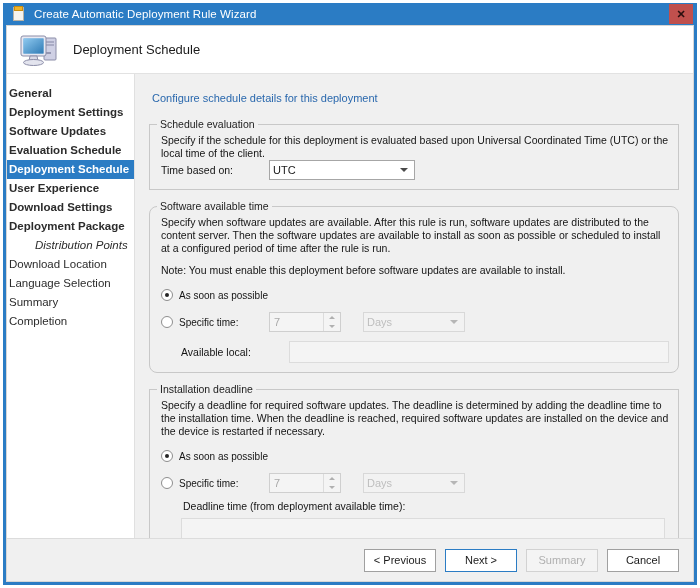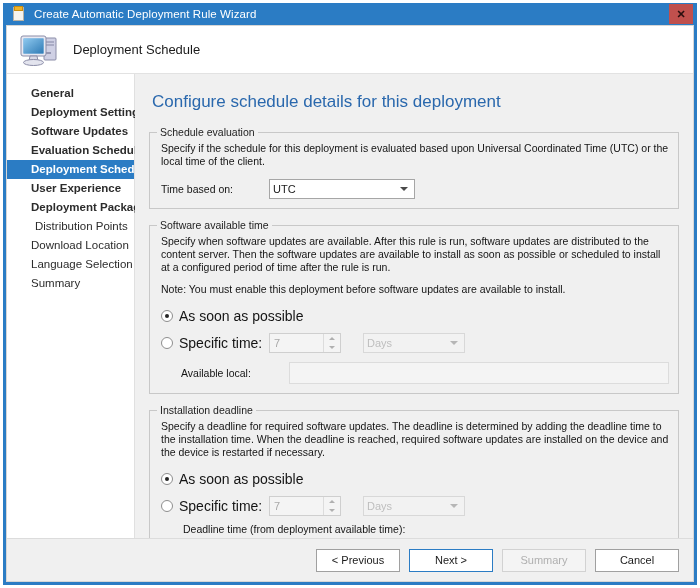--- a/index.html
+++ b/index.html
@@ -130,45 +130,45 @@
     width: 128px;
     min-width: 128px;
     background: #ffffff;
     border-right: 1px solid #e0e0e0;
     padding-top: 10px;
     box-sizing: border-box;
   }
   .nav-item {
     height: 19px;
     line-height: 19px;
-    padding-left: 24px;
+    padding-left: 2px;
     font-size: 11.5px;
     color: #2c2c2c;
     white-space: nowrap;
     cursor: pointer;
     box-sizing: border-box;
   }
   .nav-item.bold { font-weight: bold; }
-  .nav-item.indent { padding-left: 28px; }
+  .nav-item.indent { padding-left: 28px; font-style: italic; }
   .nav-item.selected {
     background: #2b7cc4;
     color: #ffffff;
     font-weight: bold;
   }
 
   #panel {
     flex: 1 1 auto;
     background: #f0f0f0;
     padding: 0 14px;
     box-sizing: border-box;
     overflow: hidden;
   }
   #panel-heading {
     color: #2a68ad;
-    font-size: 17px;
+    font-size: 11px;
     margin: 18px 0 0 3px;
     white-space: nowrap;
   }
 
   
   .groupbox {
     position: relative;
     border: 1px solid #c8c8c8;
     margin-top: 18px;
     padding: 9px 9px 9px 9px;
@@ -287,21 +287,21 @@
     flex: 0 0 auto;
   }
   .radio.checked .dot::after {
     content: "";
     position: absolute;
     left: 3px; top: 3px;
     width: 4px; height: 4px;
     border-radius: 50%;
     background: #252525;
   }
-  .radio .lbl { font-size: 14px; color: #141414; }
+  .radio .lbl { font-size: 10px; color: #141414; }
 
   .textbox-disabled {
     background: #f4f4f4;
     border: 1px solid #dcdcdc;
     box-sizing: border-box;
     height: 22px;
   }
   .textbox-big-disabled {
     background: #f4f4f4;
     border: 1px solid #dcdcdc;
@@ -315,21 +315,21 @@
     min-height: 42px;
     background: #f0f0f0;
     border-top: 1px solid #dcdcdc;
     display: flex;
     align-items: center;
     justify-content: flex-end;
     padding-right: 14px;
     gap: 9px;
   }
   .btn {
-    width: 84px;
+    width: 72px;
     height: 23px;
     box-sizing: border-box;
     background: #ffffff;
     border: 1px solid #a0a0a0;
     font-family: "Liberation Sans", sans-serif;
     font-size: 11px;
     color: #1a1a1a;
     cursor: pointer;
     display: flex;
     align-items: center;
@@ -388,46 +388,48 @@
 
     <div id="body-area">
 
       <div id="sidebar">
         <div class="nav-item bold">General</div>
         <div class="nav-item bold">Deployment Settings</div>
         <div class="nav-item bold">Software Updates</div>
         <div class="nav-item bold">Evaluation Schedule</div>
         <div class="nav-item bold selected">Deployment Schedule</div>
         <div class="nav-item bold">User Experience</div>
+        <div class="nav-item bold">Download Settings</div>
         <div class="nav-item bold">Deployment Package</div>
         <div class="nav-item indent">Distribution Points</div>
         <div class="nav-item">Download Location</div>
         <div class="nav-item">Language Selection</div>
         <div class="nav-item">Summary</div>
+        <div class="nav-item">Completion</div>
       </div>
 
       <div id="panel">
 
         <div id="panel-heading">Configure schedule details for this deployment</div>
 
         <div class="groupbox" style="margin-top:20px;">
           <div class="gb-title">Schedule evaluation</div>
           <div class="desc">Specify if the schedule for this deployment is evaluated based upon Universal Coordinated Time (UTC) or the local time of the client.</div>
-          <div class="row" style="margin-top:11px; margin-left:2px;">
+          <div class="row" style="margin-top:0; margin-left:2px;">
             <div class="field-label" style="width:108px;">Time based on:</div>
             <div class="combo-wrap">
               <select class="combo" style="width:146px;">
                 <option>UTC</option>
               </select>
               <span class="arrow"></span>
             </div>
           </div>
         </div>
 
-        <div class="groupbox" style="margin-top:16px;">
+        <div class="groupbox" style="margin-top:16px;border-radius:8px;">
           <div class="gb-title">Software available time</div>
           <div class="desc">Specify when software updates are available. After this rule is run, software updates are distributed to the content server. Then the software updates are available to install as soon as possible or scheduled to install at a configured period of time after the rule is run.</div>
           <div class="desc">Note: You must enable this deployment before software updates are available to install.</div>
 
           <div class="radio checked" style="margin-top:12px; margin-left:2px;">
             <span class="dot"></span>
             <span class="lbl">As soon as possible</span>
           </div>
 
           <div class="row" style="margin-top:7px; margin-left:2px;">

